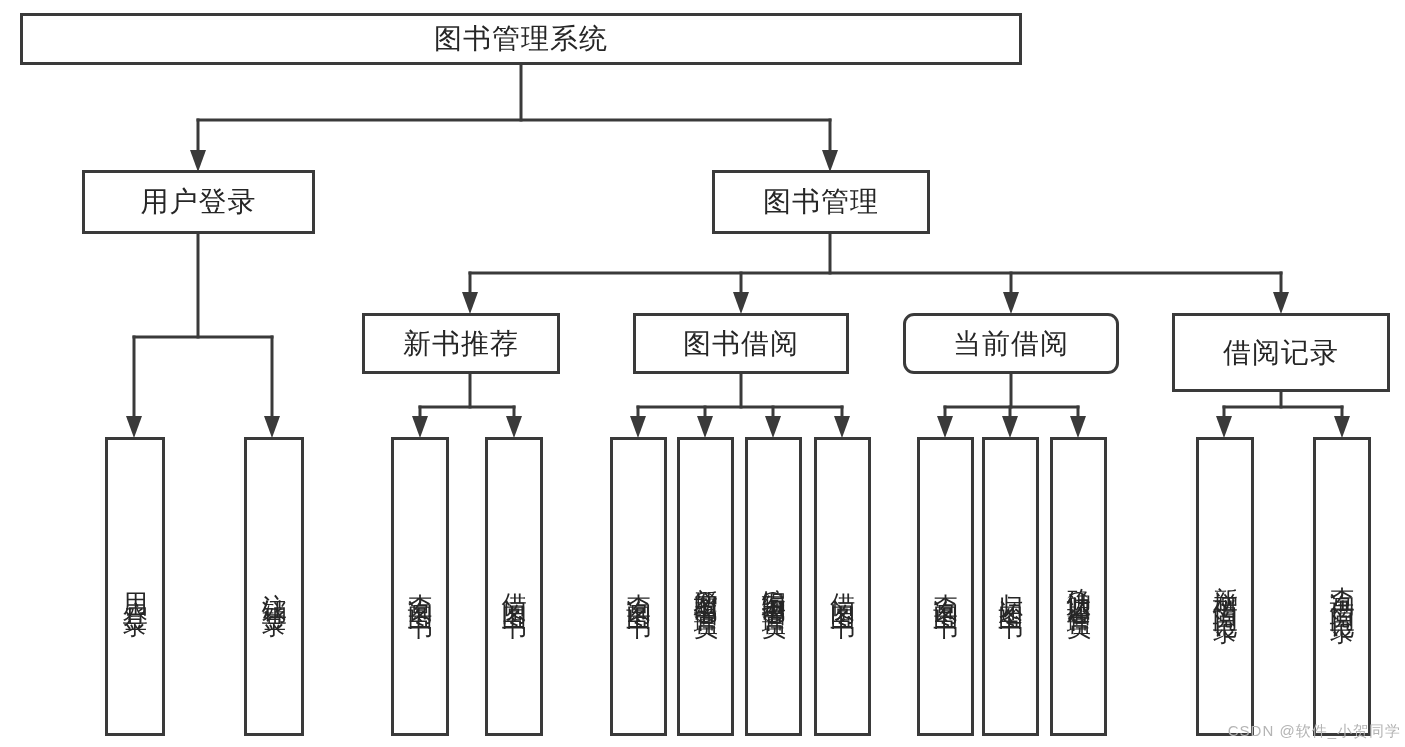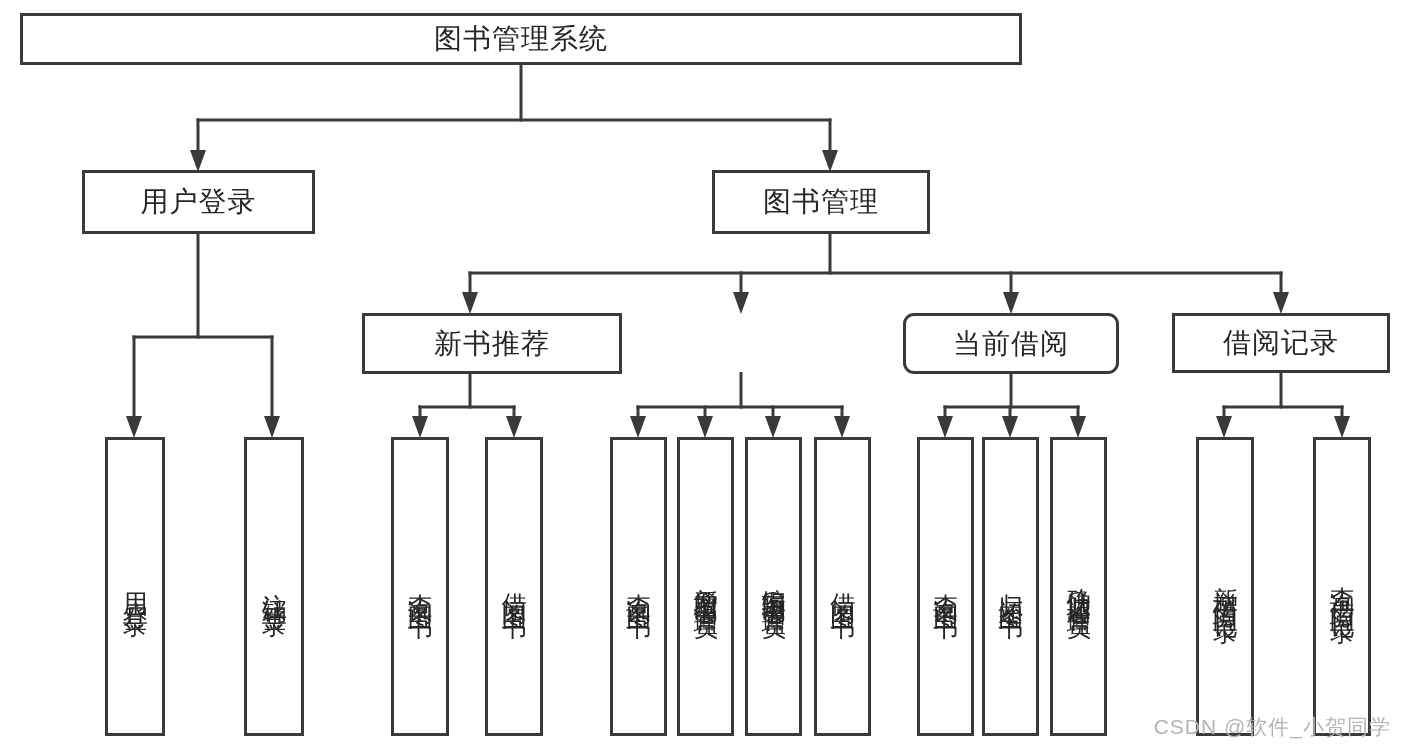--- a/index.html
+++ b/index.html
@@ -41,23 +41,23 @@
   .node.leaf { font-size: 25px; }
   .v-text {
     writing-mode: vertical-rl;
     text-orientation: mixed;
     line-height: 1.1;
     letter-spacing: 7px;
   }
   .v-text.long { letter-spacing: 4px; font-size: 24px; }
   .watermark {
     position: absolute;
-    right: 14px;
+    right: 4px;
     bottom: 6px;
-    font-size: 21px;
+    font-size: 15px;
     color: var(--watermark);
     letter-spacing: 1px;
     white-space: nowrap;
   }
 </style>
 </head>
 <body>
 
 <div class="stage">
 
@@ -127,27 +127,30 @@
     <span>图书管理系统</span>
   </div>
 
   <div class="node h" style="left:82px; top:170px; width:233px; height:64px;">
     <span>用户登录</span>
   </div>
   <div class="node h" style="left:712px; top:170px; width:218px; height:64px;">
     <span>图书管理</span>
   </div>
 
-  <div class="node h" style="left:362px; top:313px; width:260px; height:61px;">
+  <div class="node h" style="left:362px; top:313px; width:198px; height:61px;">
     <span>新书推荐</span>
+  </div>
+  <div class="node h" style="left:633px; top:313px; width:216px; height:61px;">
+    <span>图书借阅</span>
   </div>
   <div class="node h" style="left:903px; top:313px; width:216px; height:61px;border-radius:11px;">
     <span>当前借阅</span>
   </div>
-  <div class="node h" style="left:1172px; top:313px; width:218px; height:60px;">
+  <div class="node h" style="left:1172px; top:313px; width:218px; height:79px;">
     <span>借阅记录</span>
   </div>
 
   <div class="node leaf" style="left:105px; top:437px; width:60px; height:299px;">
     <span class="v-text">用户登录</span>
   </div>
   <div class="node leaf" style="left:244px; top:437px; width:60px; height:299px;">
     <span class="v-text">注销登录</span>
   </div>
 

